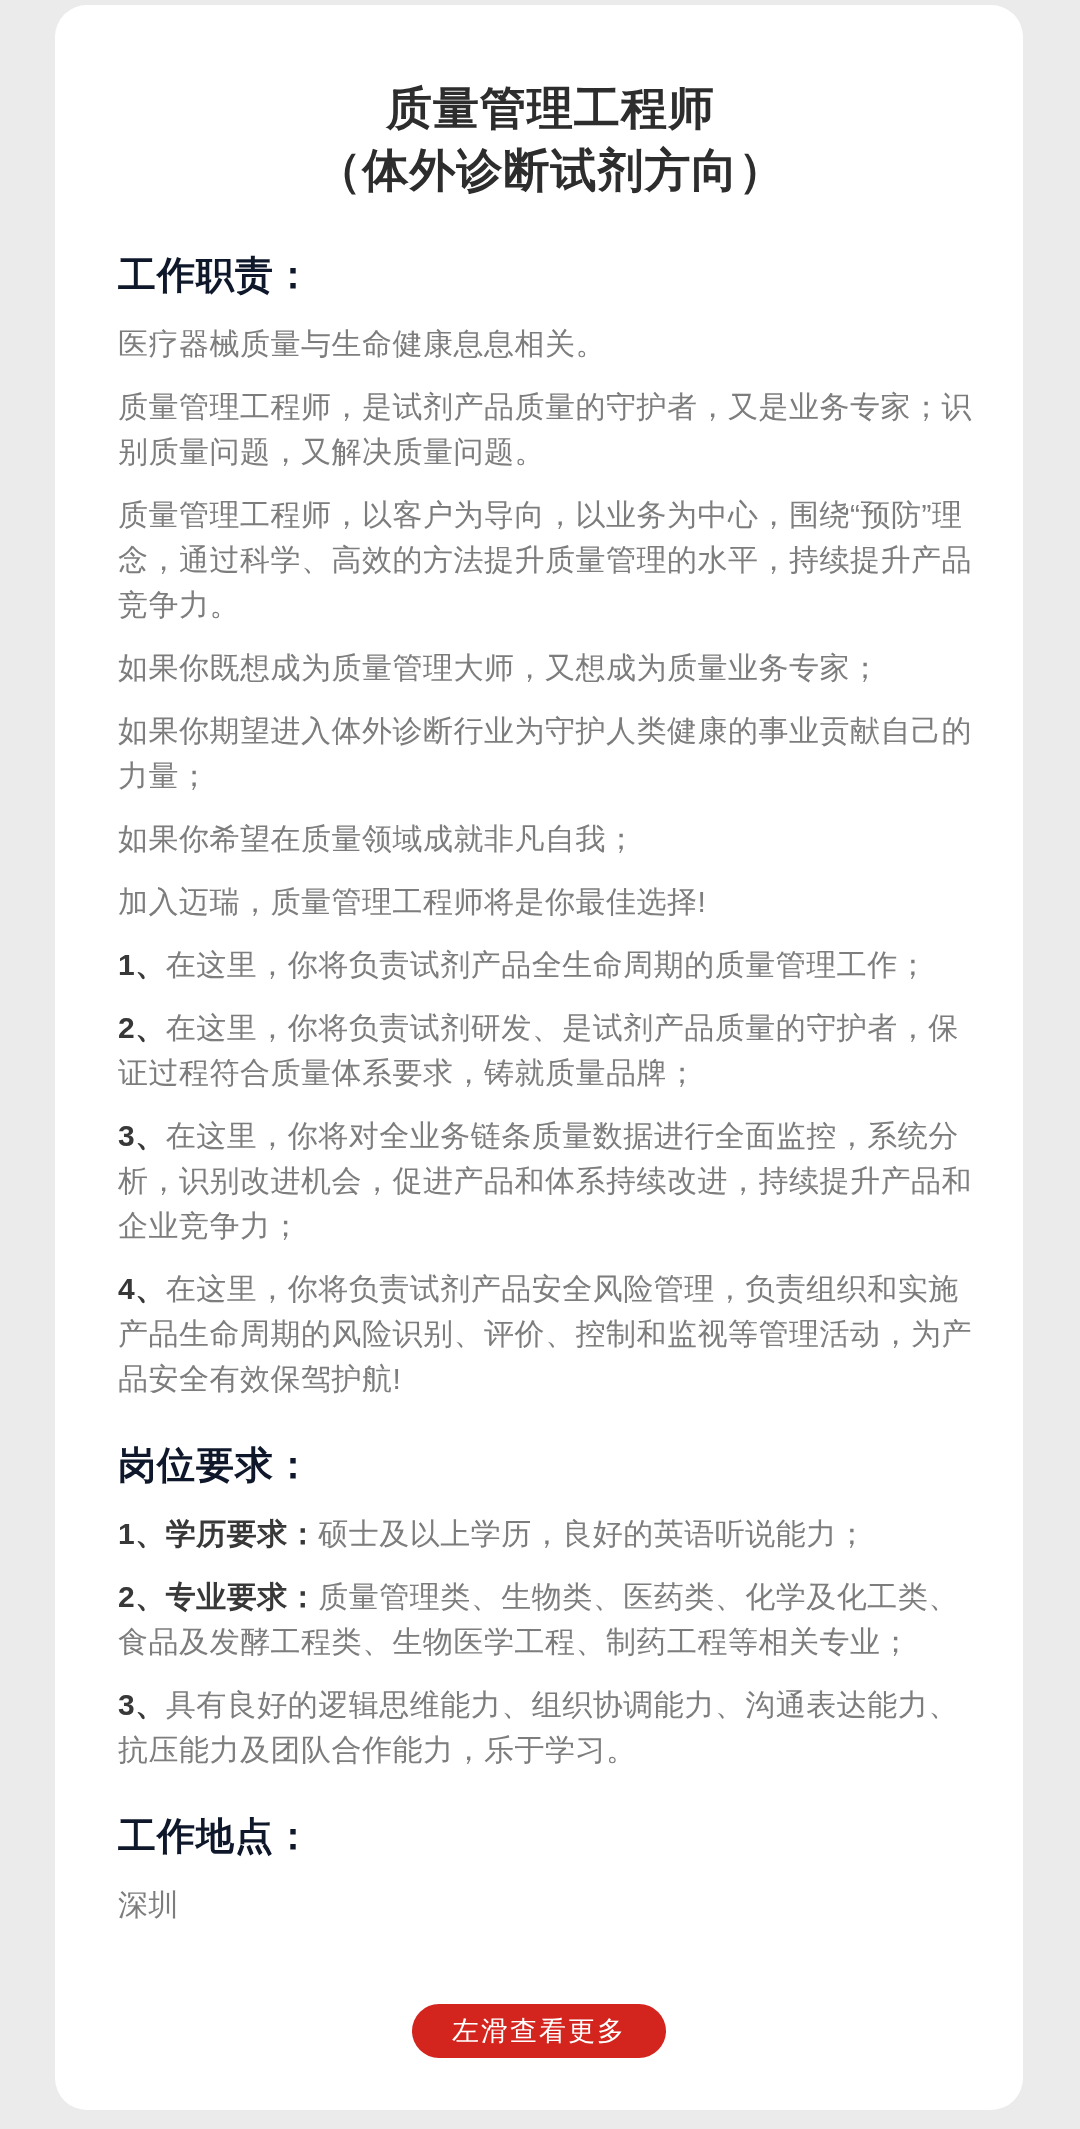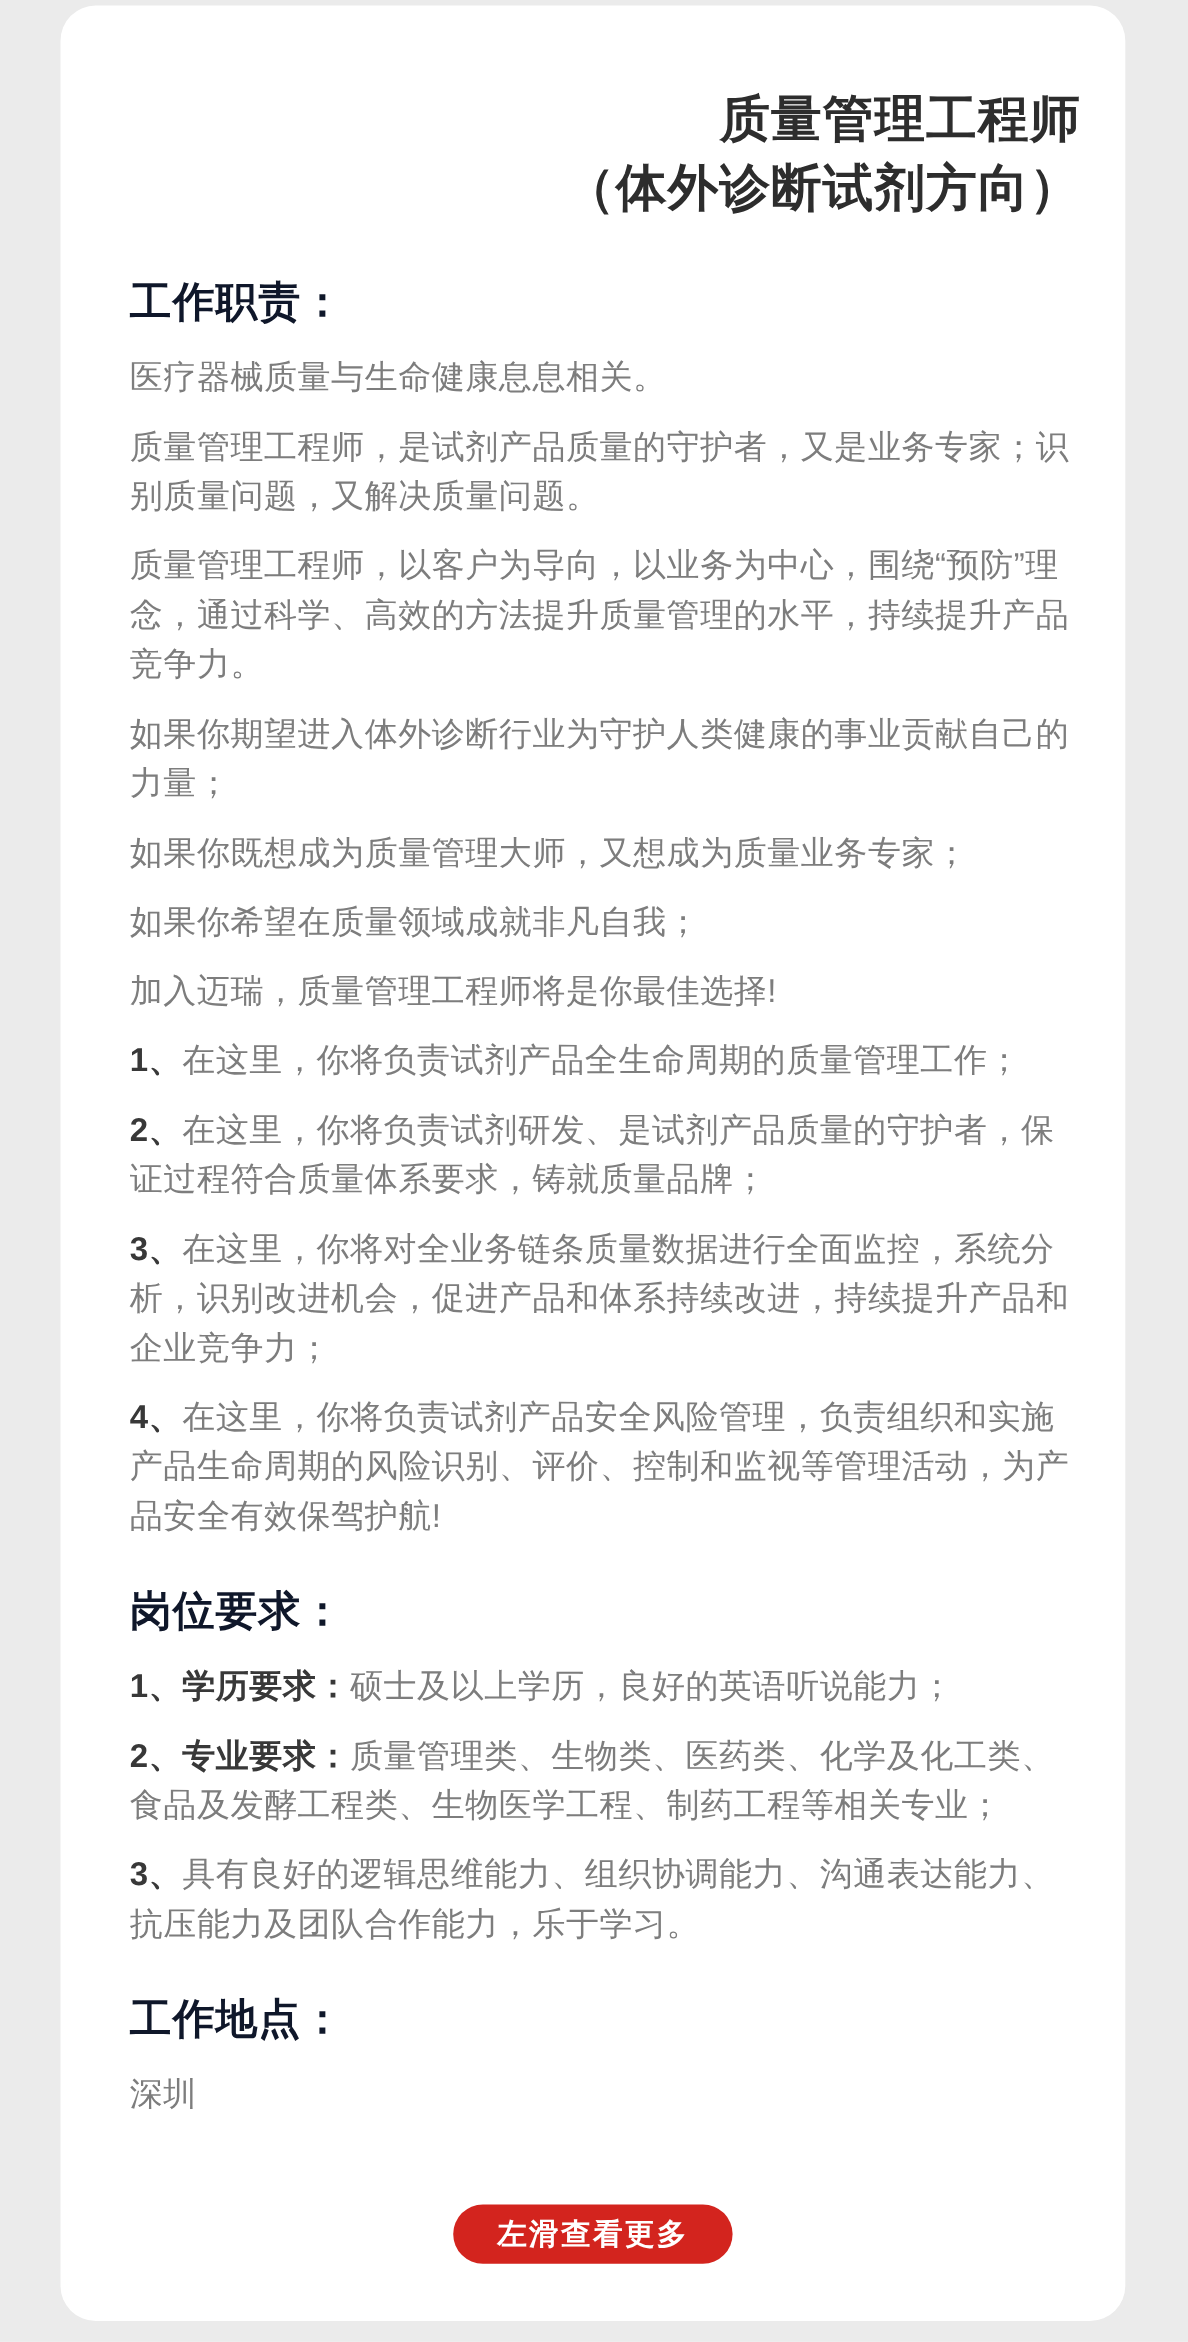--- a/index.html
+++ b/index.html
@@ -19,21 +19,21 @@
     top: 5px;
     width: 968px;
     height: 2105px;
     background: #ffffff;
     border-radius: 32px;
     box-sizing: border-box;
     padding: 72px 40px 0 63px;
   }
   .title {
     margin: 0 0 46px 0;
-    text-align: right;
+    text-align: center;
     font-size: 46px;
     line-height: 62px;
     font-weight: 900;
     color: #2d2d2d;
     letter-spacing: 1px;
   }
   .title .title-line { display: block; }
   .sec-heading {
     margin: 36px 0 14px 0;
     font-size: 38px;
@@ -59,21 +59,21 @@
     bottom: 52px;
     transform: translateX(-50%);
     background: #d3241e;
     color: #ffffff;
     border: none;
     height: 54px;
     line-height: 54px;
     padding: 0 40px;
     border-radius: 27px;
     font-size: 27px;
-    font-weight: 700;
+    font-weight: 400;
     letter-spacing: 2px;
     font-family: inherit;
     cursor: pointer;
     white-space: nowrap;
   }
 </style>
 </head>
 <body>
 
 <div class="card">
@@ -81,22 +81,22 @@
   <h1 class="title">
     <span class="title-line">质量管理工程师</span>
     <span class="title-line">（体外诊断试剂方向）</span>
   </h1>
 
   <h2 class="sec-heading">工作职责：</h2>
 
   <p class="body-p"><strong class="pfx"></strong><span>医疗器械质量与生命健康息息相关。</span></p>
   <p class="body-p"><strong class="pfx"></strong><span>质量管理工程师，是试剂产品质量的守护者，又是业务专家；识别质量问题，又解决质量问题。</span></p>
   <p class="body-p"><strong class="pfx"></strong><span>质量管理工程师，以客户为导向，以业务为中心，围绕“预防”理念，通过科学、高效的方法提升质量管理的水平，持续提升产品竞争力。</span></p>
+  <p class="body-p"><strong class="pfx"></strong><span>如果你既想成为质量管理大师，又想成为质量业务专家；</span></p>
   <p class="body-p"><strong class="pfx"></strong><span>如果你期望进入体外诊断行业为守护人类健康的事业贡献自己的力量；</span></p>
-  <p class="body-p"><strong class="pfx"></strong><span>如果你既想成为质量管理大师，又想成为质量业务专家；</span></p>
   <p class="body-p"><strong class="pfx"></strong><span>如果你希望在质量领域成就非凡自我；</span></p>
   <p class="body-p"><strong class="pfx"></strong><span>加入迈瑞，质量管理工程师将是你最佳选择!</span></p>
   <p class="body-p"><strong class="pfx">1、</strong><span>在这里，你将负责试剂产品全生命周期的质量管理工作；</span></p>
   <p class="body-p"><strong class="pfx">2、</strong><span>在这里，你将负责试剂研发、是试剂产品质量的守护者，保证过程符合质量体系要求，铸就质量品牌；</span></p>
   <p class="body-p"><strong class="pfx">3、</strong><span>在这里，你将对全业务链条质量数据进行全面监控，系统分析，识别改进机会，促进产品和体系持续改进，持续提升产品和企业竞争力；</span></p>
   <p class="body-p"><strong class="pfx">4、</strong><span>在这里，你将负责试剂产品安全风险管理，负责组织和实施产品生命周期的风险识别、评价、控制和监视等管理活动，为产品安全有效保驾护航!</span></p>
 
   <h2 class="sec-heading">岗位要求：</h2>
 
   <p class="body-p"><strong class="pfx">1、学历要求：</strong><span>硕士及以上学历，良好的英语听说能力；</span></p>

